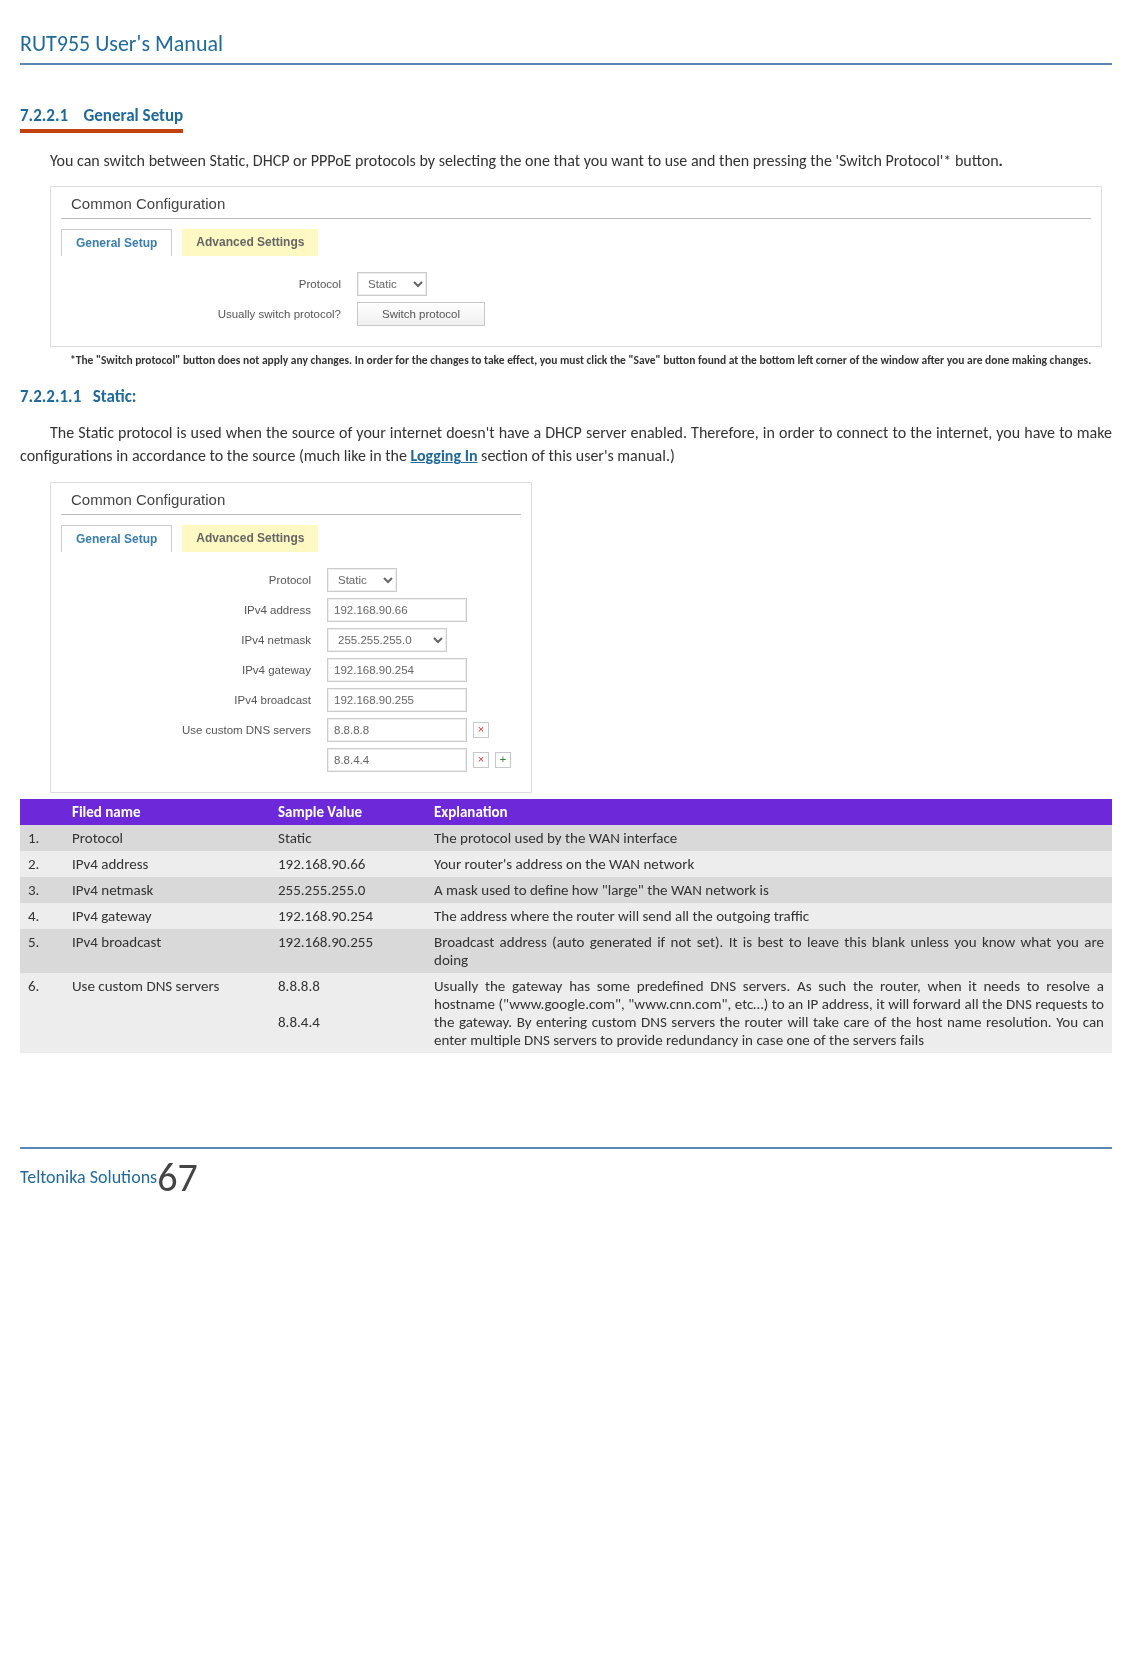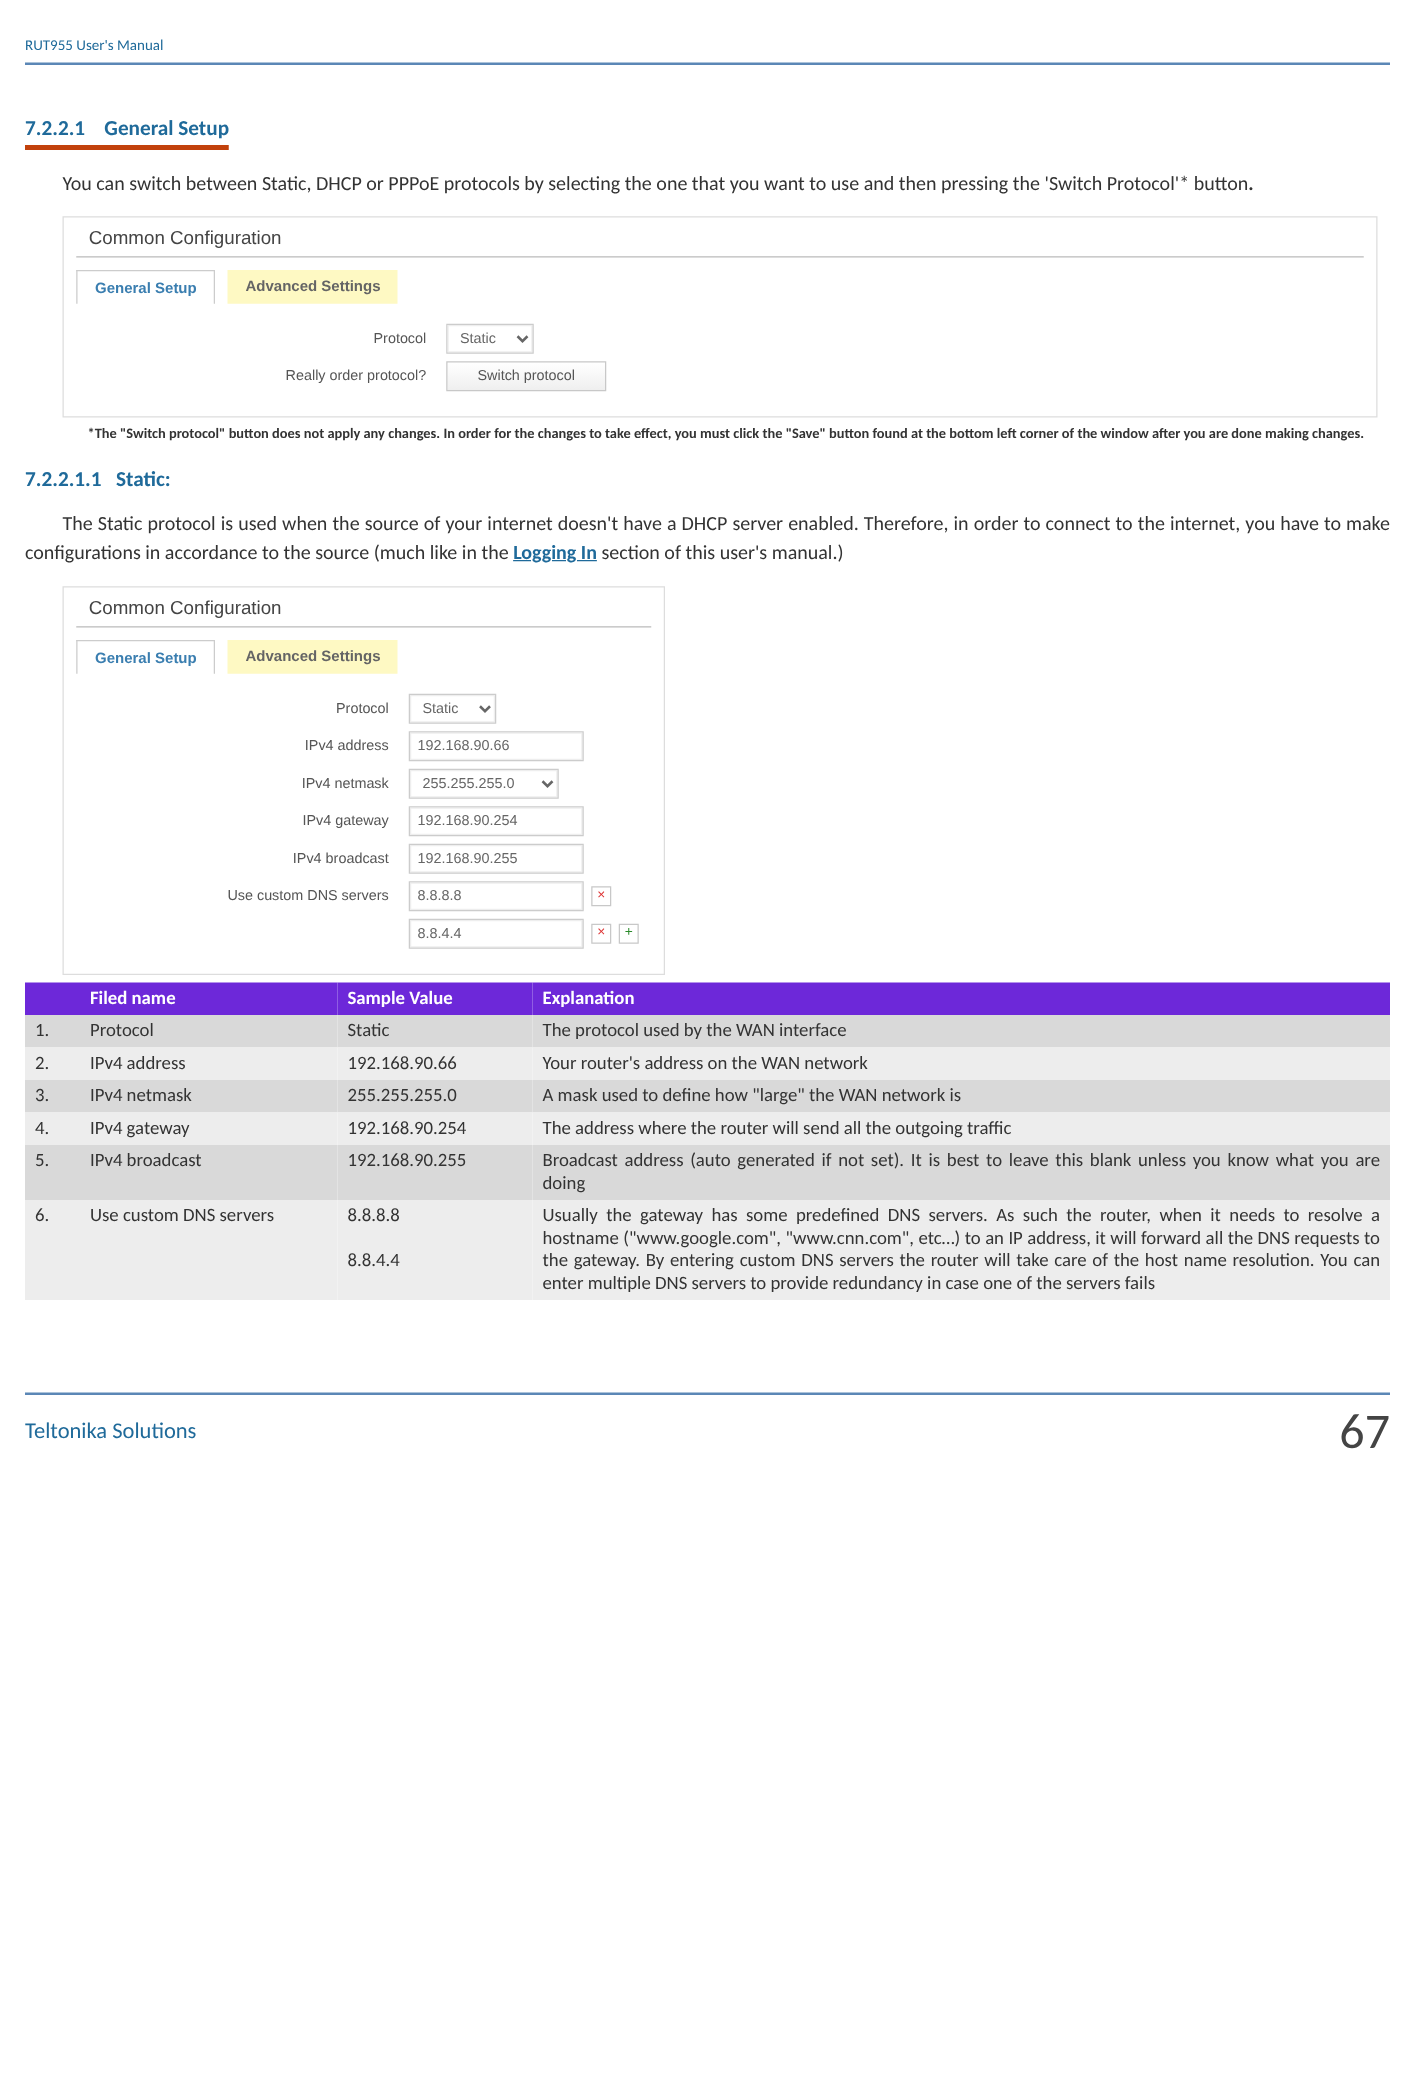--- a/index.html
+++ b/index.html
@@ -5,21 +5,21 @@
   body {
     font-family: Calibri, 'Segoe UI', Arial, sans-serif;
     margin: 0;
     padding: 30px 20px 20px 20px;
     width: 1092px;
     color: #333;
     background: #fff;
   }
   .doc-header {
     color: #1f6a9a;
-    font-size: 12px;
+    font-size: 22px;
     margin-bottom: 6px;
   }
   .doc-header-line {
     border: none;
     border-top: 2.5px solid #5b87b6;
     margin: 0 0 40px 0;
   }
   .section-h3 {
     color: #1f6a9a;
     font-weight: bold;
@@ -152,25 +152,24 @@
     font-weight: bold;
   }
   table.params td {
     padding: 4px 8px;
     vertical-align: top;
     text-align: justify;
   }
   table.params tr.odd td { background: #d9d9d9; }
   table.params tr.even td { background: #ededed; }
   .footer {
-    margin-top: 74px;
+    margin-top: 94px;
     border-top: 2.5px solid #5b87b6;
     padding-top: 4px;
     display: flex;
-    justify-content: space-between;
     align-items: center;
   }
   .footer-left {
     color: #1f6a9a;
     font-size: 18px;
   }
   .footer-right {
     font-size: 40px;
     color: #444;
   }
@@ -199,21 +198,21 @@
     <div class="ss-tab">Advanced Settings</div>
   </div>
   <div class="ss-form">
     <div class="ss-row">
       <div class="ss-label">Protocol</div>
       <select class="ss-select">
         <option>Static</option>
       </select>
     </div>
     <div class="ss-row">
-      <div class="ss-label">Really order protocol?</div>
+      <div class="ss-label">Usually switch protocol?</div>
       <button class="ss-button">Switch protocol</button>
     </div>
   </div>
 </div>
 
 <p class="footnote"><b>*The "Switch protocol" button does not apply any changes. In order for the changes to take effect, you must click the "Save" button found at the bottom left corner of the window after you are done making changes.</b></p>
 
 <div class="section-h4">
   <span>7.2.2.1.1</span>&nbsp;&nbsp;
   <span>Static:</span>

